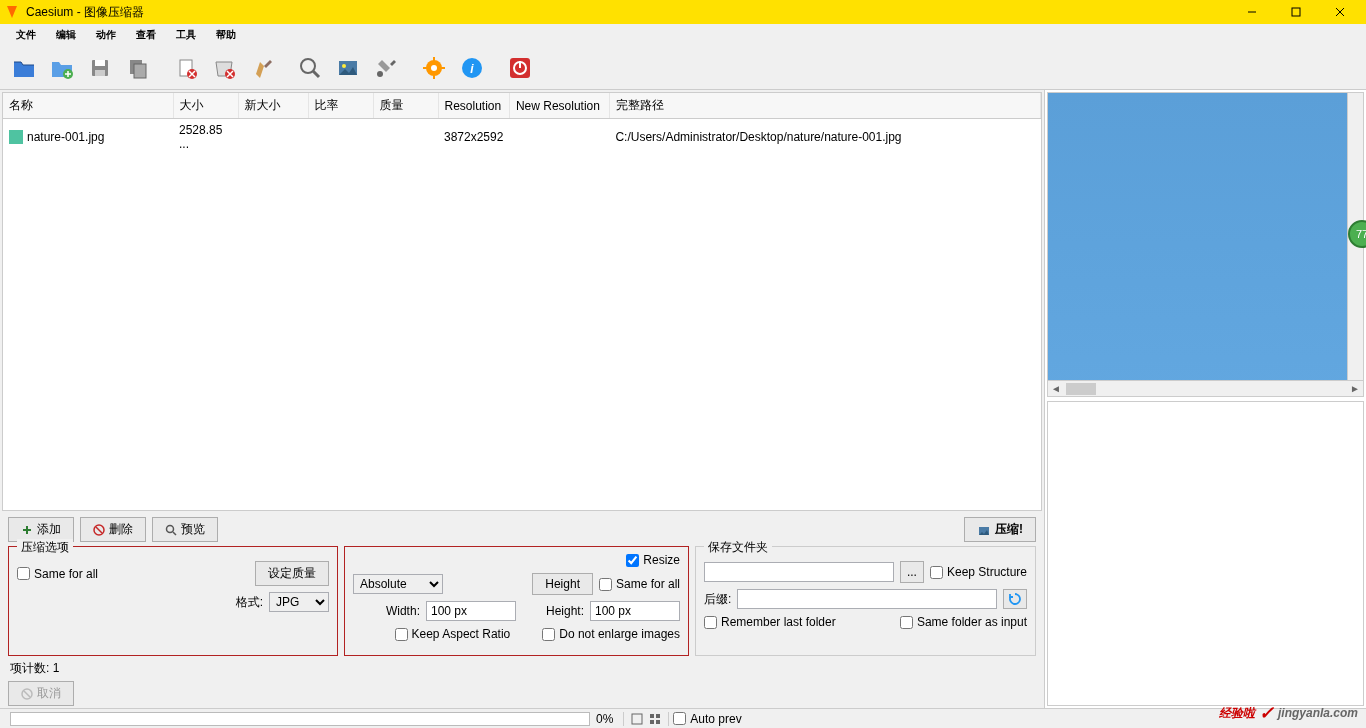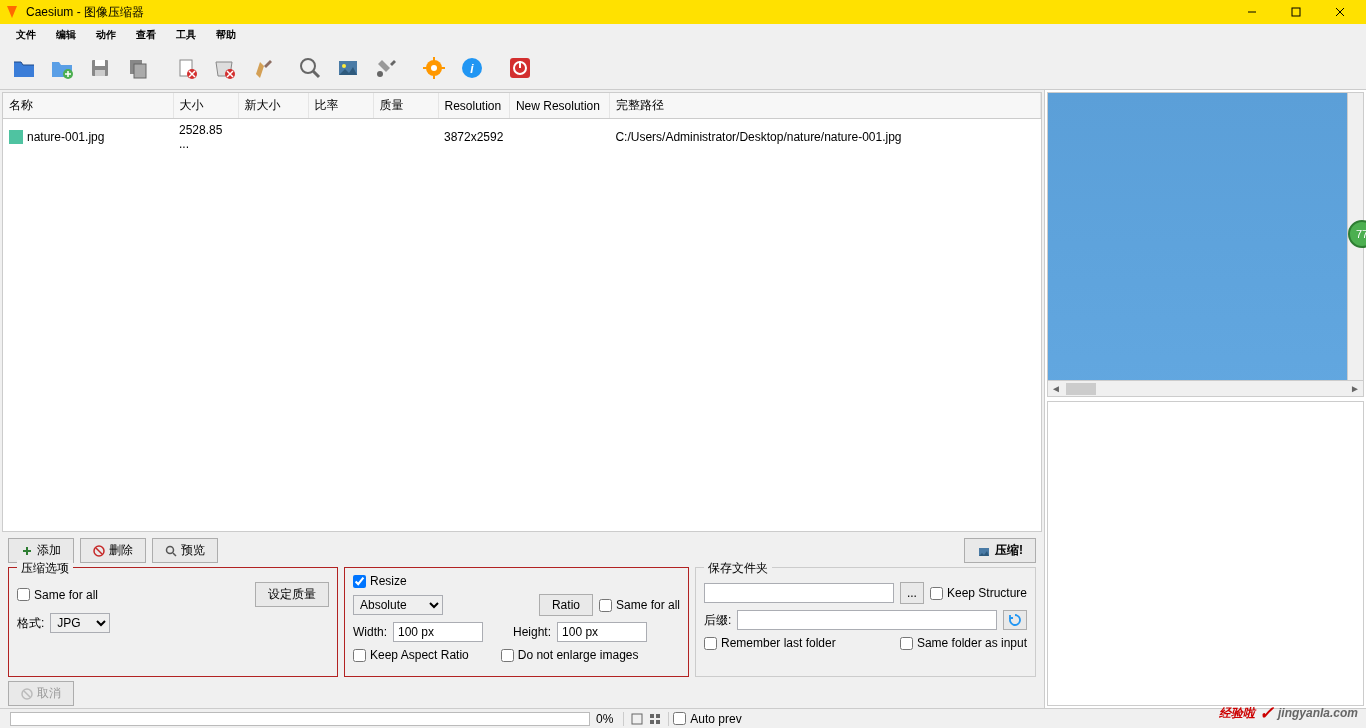--- a/index.html
+++ b/index.html
@@ -38,21 +38,21 @@
 
 .btn-row { display: flex; gap: 6px; padding: 4px 8px; align-items: center; }
 .push-btn { padding: 3px 12px; border: 1px solid #adadad; background: #e9e9e9; cursor: pointer; display: flex; align-items: center; gap: 4px; font-size: 12px; }
 .spacer { flex: 1; }
 
 
 .panels { display: flex; gap: 6px; padding: 0 8px 2px 8px; }
 .panel { border: 1px solid #ccc; padding: 8px; position: relative; }
 .panel.highlight { border: 1px solid #b22222; }
 .panel-title { position: absolute; top: -8px; left: 8px; background: #f0f0f0; padding: 0 4px; font-size: 12px; }
-.panel-row { display: flex; align-items: center; gap: 6px; margin: 6px 0; }
+.panel-row { display: flex; align-items: center; gap: 6px; margin: 6px 0; justify-content: flex-end; }
 .panel-row label { font-size: 12px; white-space: nowrap; }
 .checkbox-label { display: flex; align-items: center; gap: 4px; font-size: 12px; }
 input[type="checkbox"] { width: 13px; height: 13px; }
 input[type="text"], input[type="number"] { border: 1px solid #abadb3; padding: 2px 4px; font-size: 12px; height: 20px; }
 select { border: 1px solid #abadb3; padding: 1px 2px; font-size: 12px; height: 20px; }
 .slider-wrap { flex: 1; position: relative; height: 24px; display: flex; align-items: center; }
 .slider-track { height: 3px; background: #d0d0d0; width: 100%; position: relative; }
 .slider-ticks { position: absolute; left: 0; right: 0; top: 14px; height: 6px; display:flex; justify-content: space-between; }
 .slider-ticks span { width:1px; height:5px; background:#888; display:block; }
 .slider-thumb { width: 12px; height: 18px; background: #2196f3; border-radius: 3px; position: absolute; top: -8px; }
@@ -319,21 +319,21 @@
         <div class="panel-row" style="margin-top:-2px">
           <label class="checkbox-label">
               <input type="checkbox" checked="" style="">
               <span>Resize</span>
             </label>
         </div>
         <div class="panel-row">
           <select style="width:90px"><option>Absolute</option></select>
           <div style="flex:1"></div>
           <button class="push-btn">
-              <span>Ratio</span>
+              <span>Height</span>
             </button>
           <label class="checkbox-label">
               <input type="checkbox" style="">
               <span>Same for all</span>
             </label>
         </div>
         <div class="panel-row">
           <label>Width:</label>
           <input type="text" style="width: 90px;" value="100 px">
           <div style="width:18px"></div>
@@ -380,20 +380,21 @@
             </label>
           <div style="flex:1"></div>
           <label class="checkbox-label">
               <input type="checkbox" style="">
               <span>Same folder as input</span>
             </label>
         </div>
       </div>
     </div>
 
+    <div class="item-count">项计数: 1</div>
     <div class="cancel-row">
       <button class="push-btn" style="color:#999">
           <svg width="12" height="12" viewBox="0 0 12 12">
             <circle cx="6" cy="6" r="5" fill="none" stroke="#bbb" stroke-width="1.5"></circle>
             <line x1="3" y1="3" x2="9" y2="9" stroke="#bbb" stroke-width="1.5"></line>
           </svg>
           <span>取消</span>
         </button>
     </div>
   </div>

